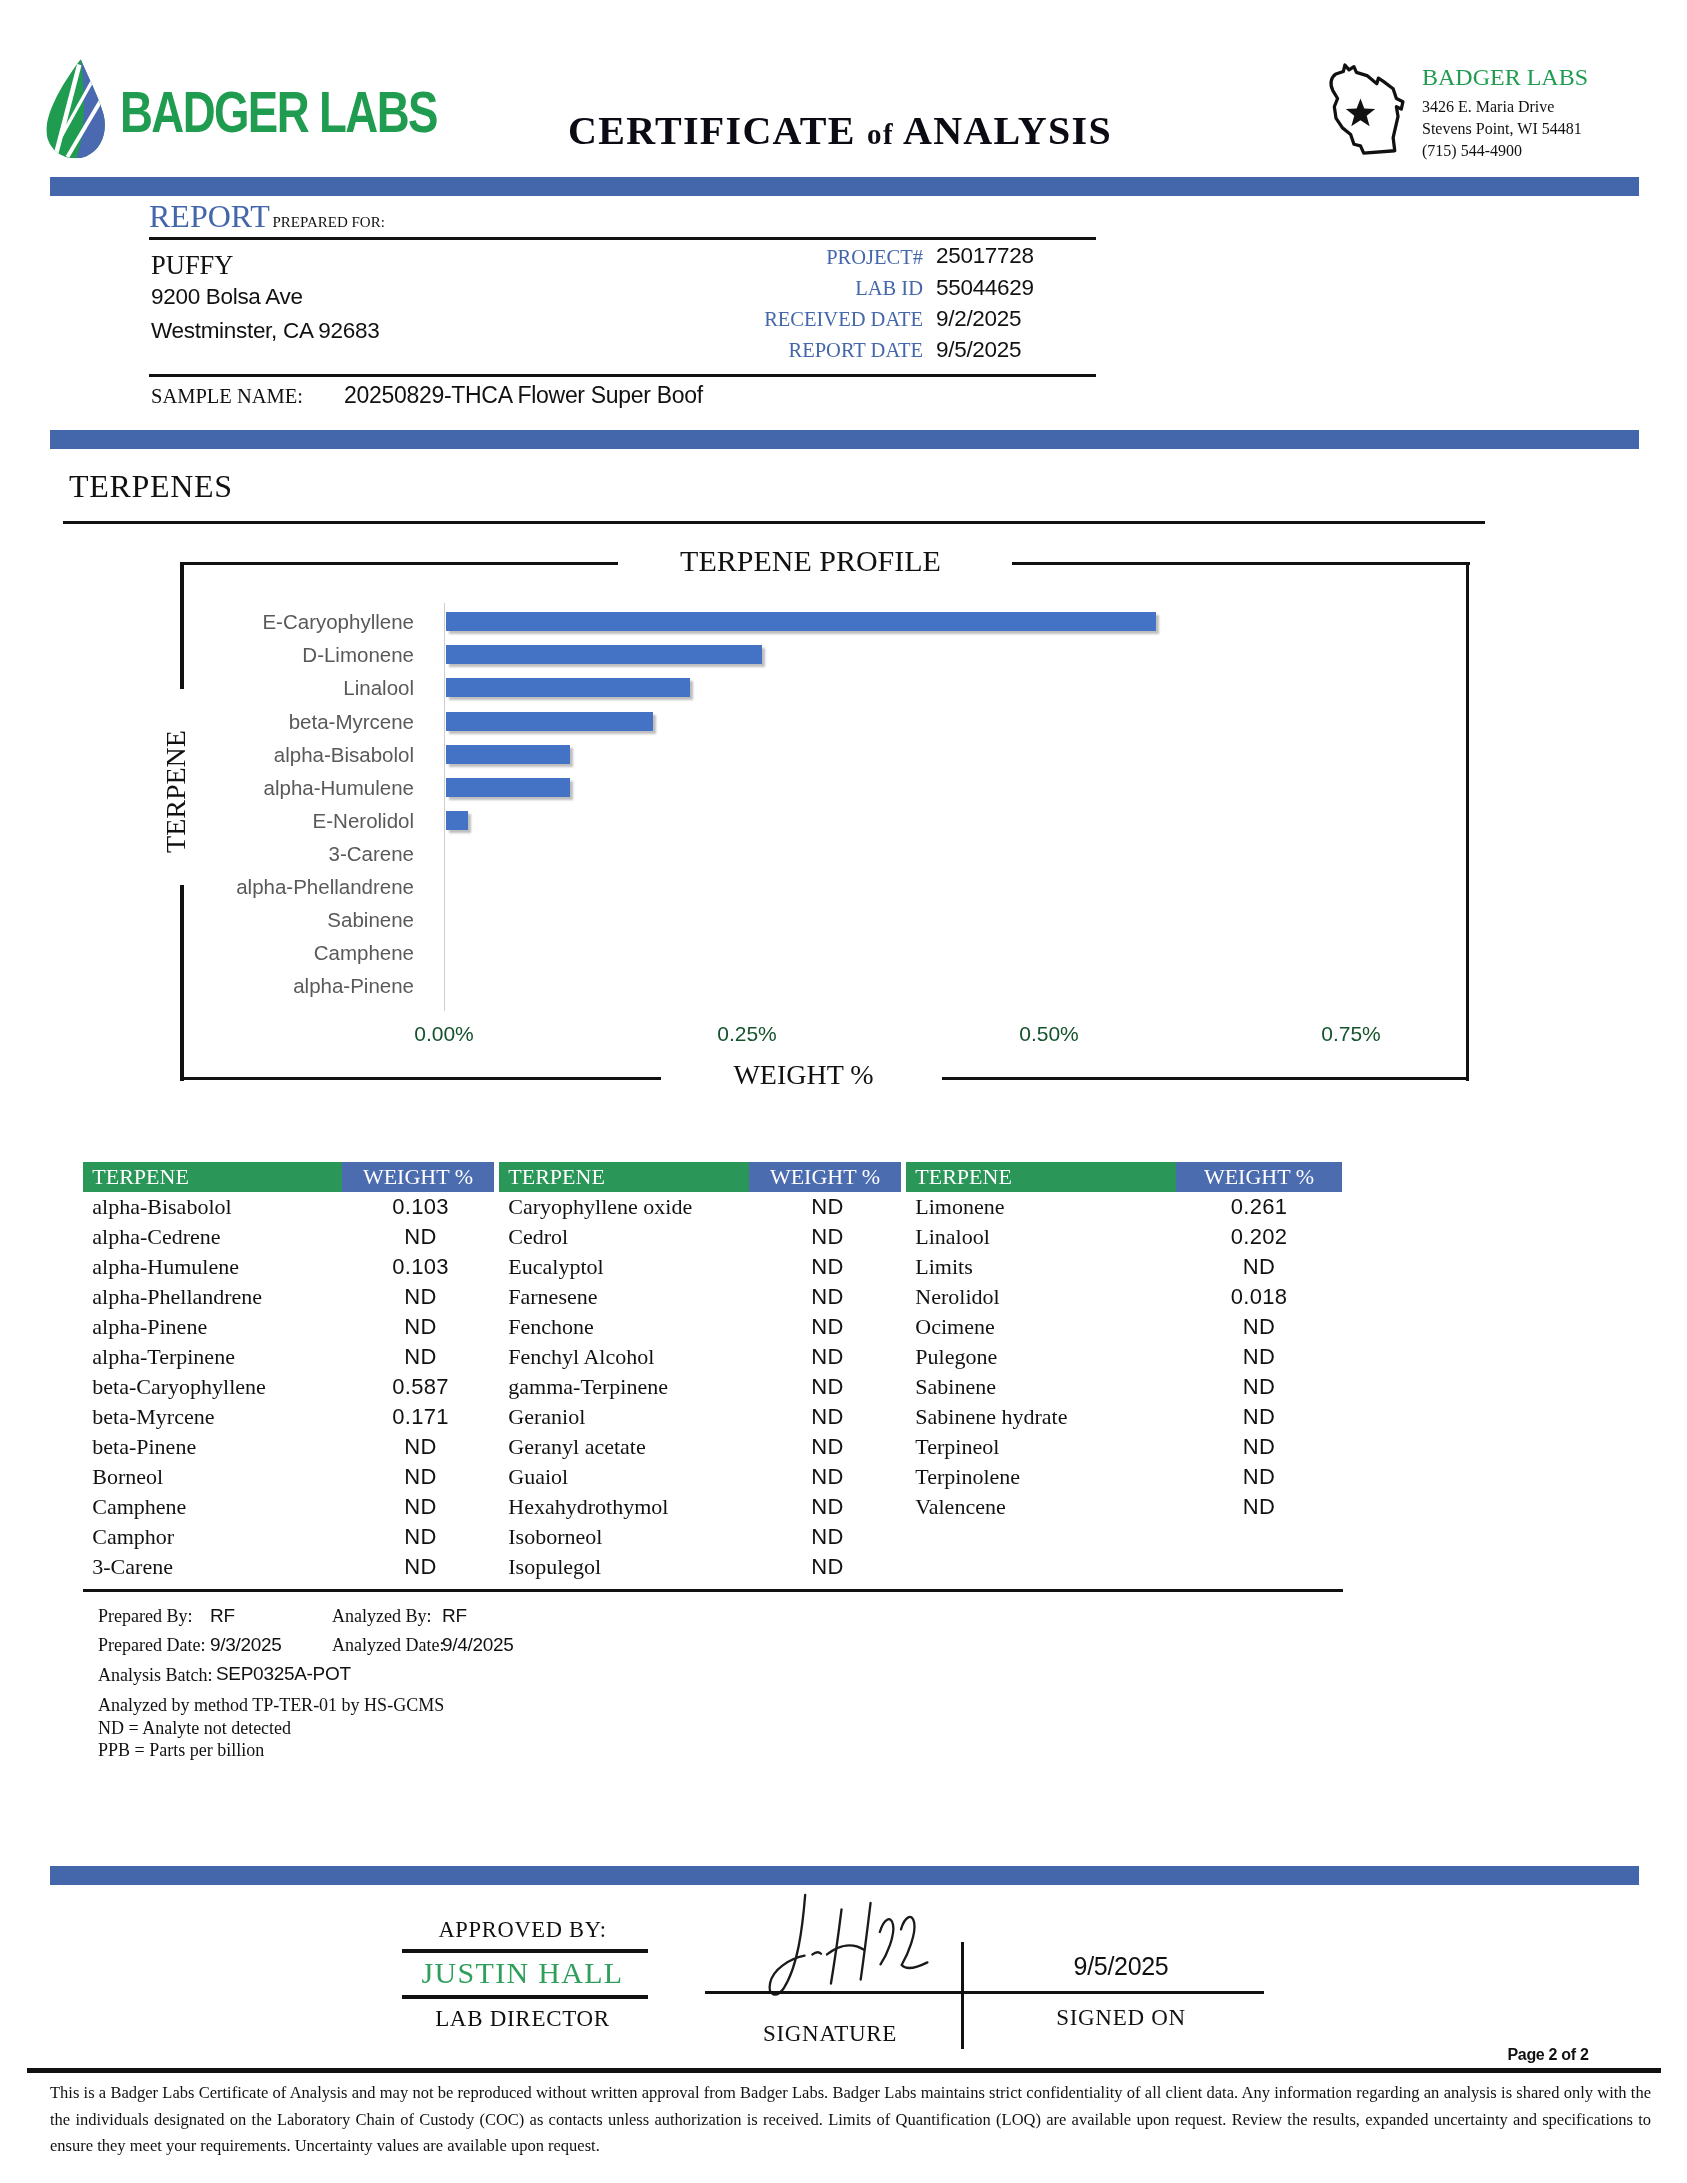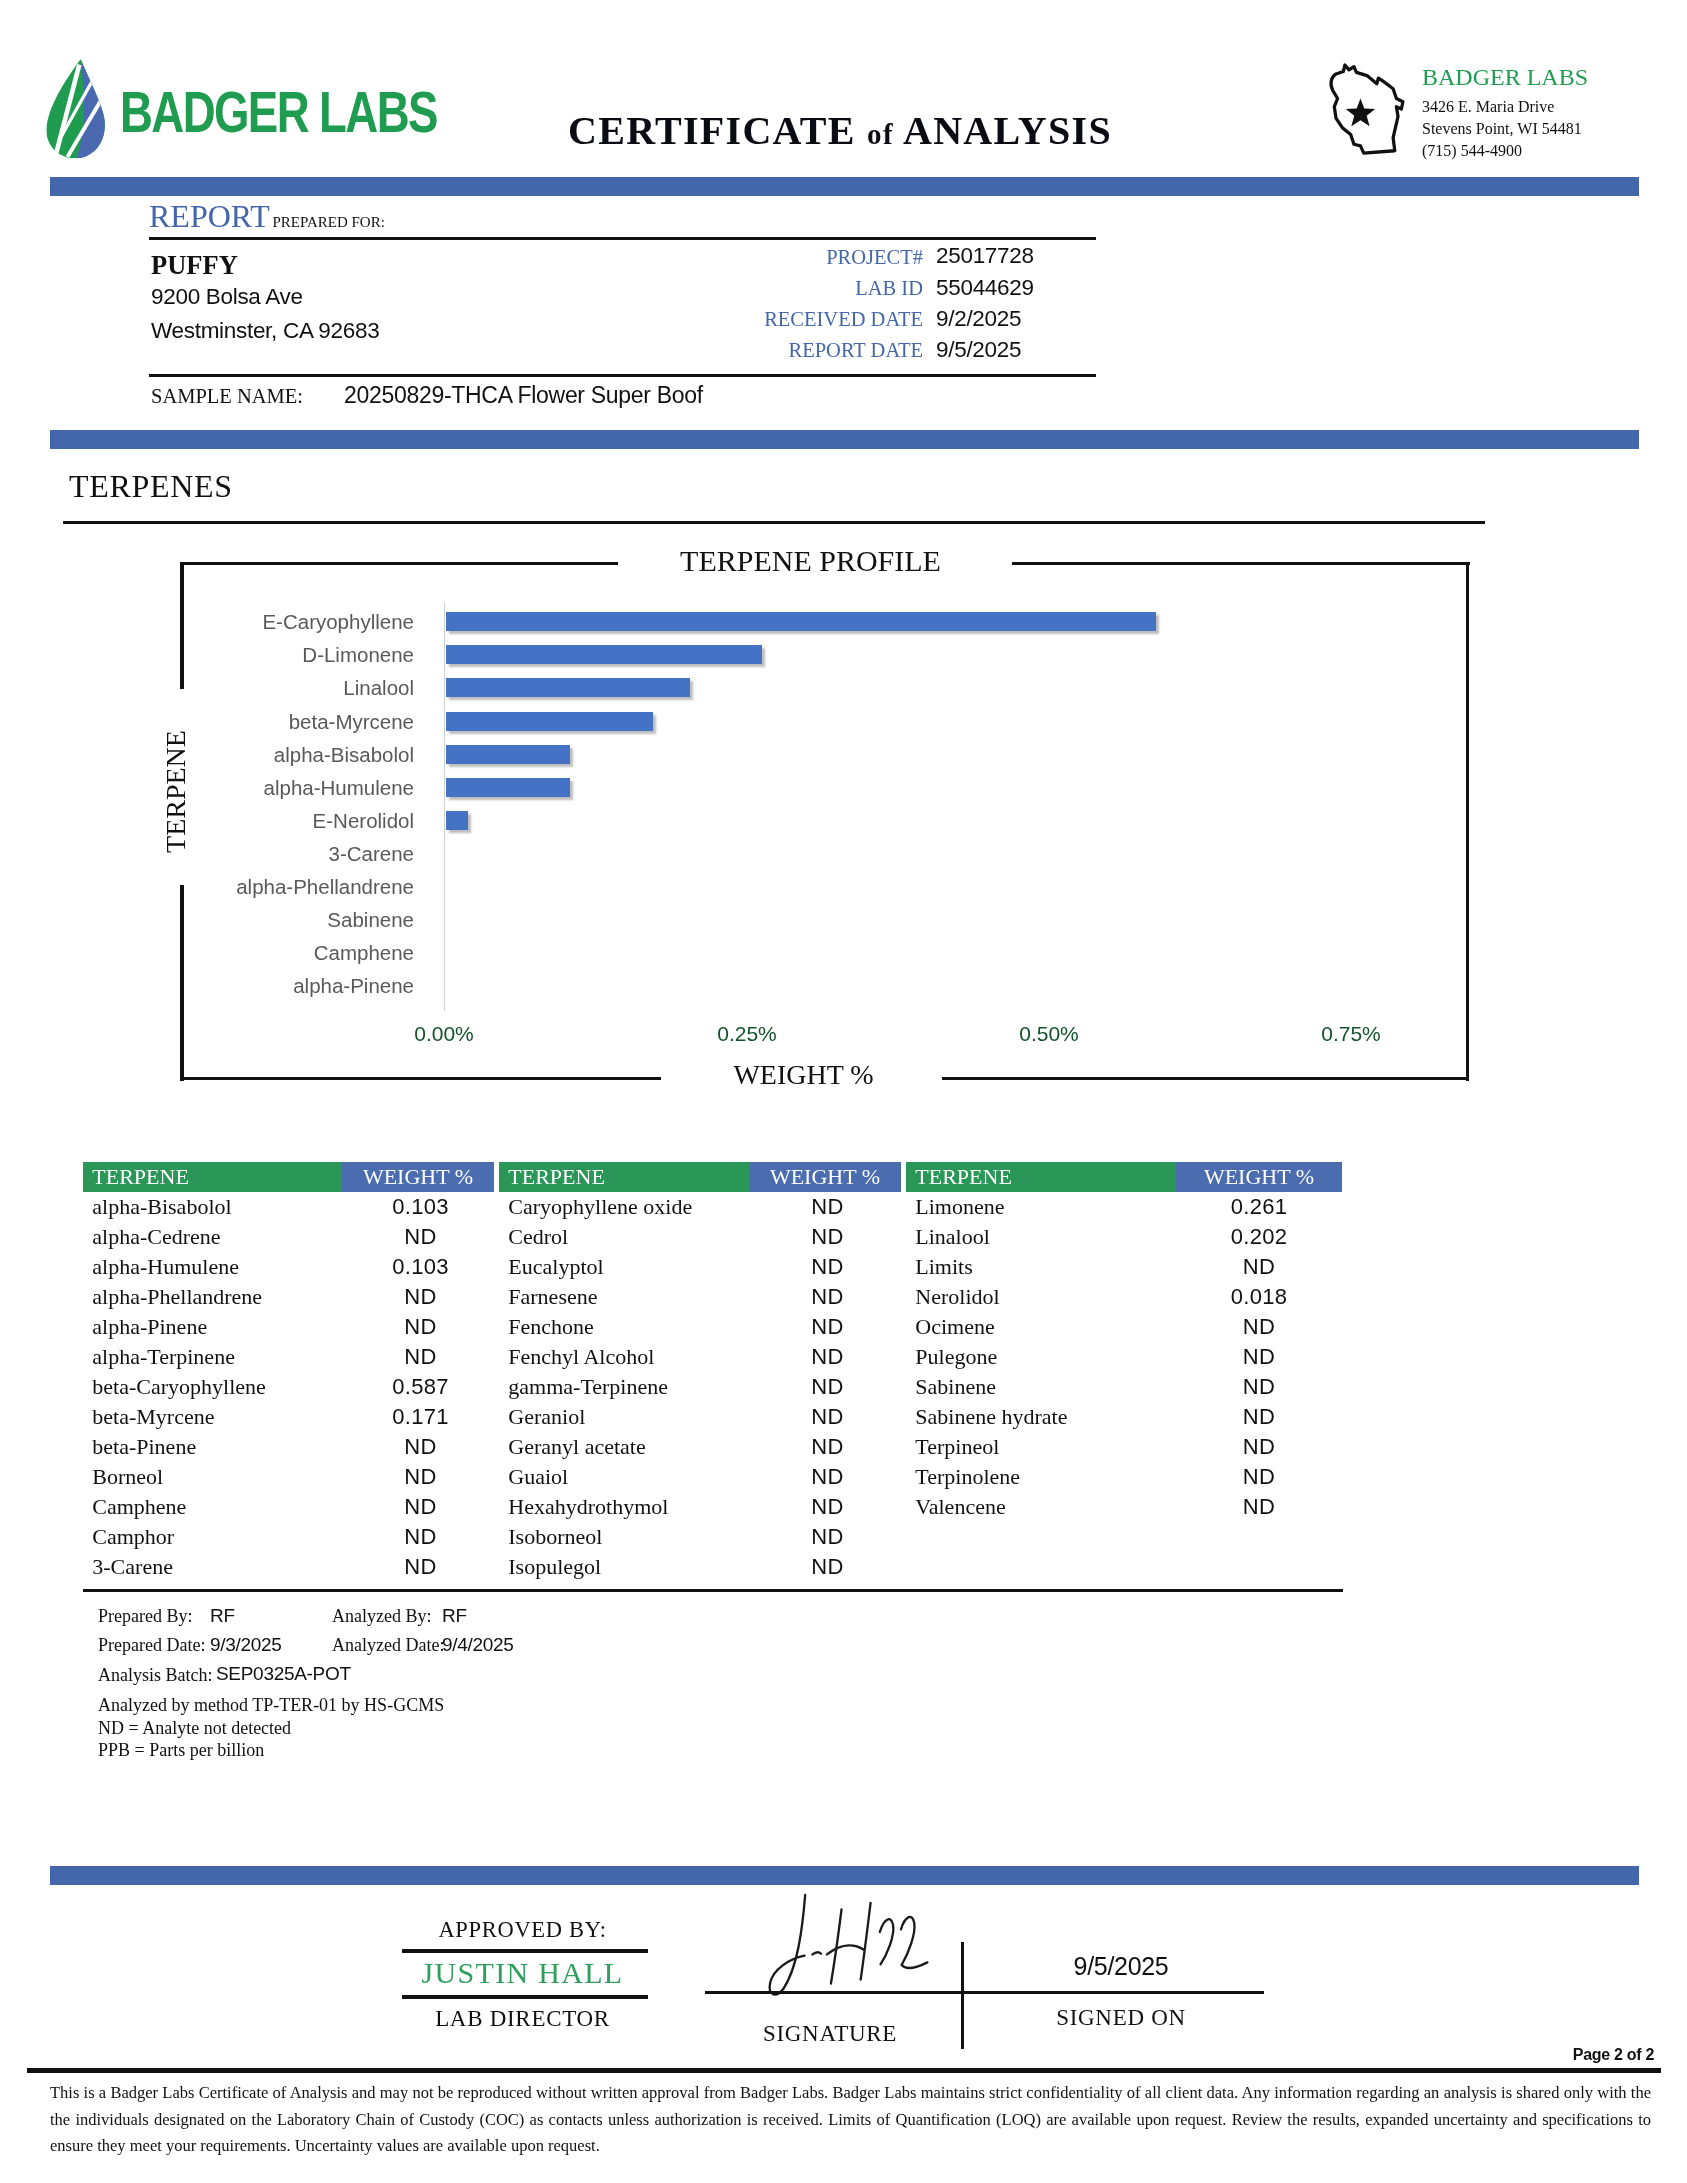--- a/index.html
+++ b/index.html
@@ -18,22 +18,22 @@
   .doc-title .of{font-size:29px;}
   .lab-name{color:#1f9c50;font-size:24px;white-space:nowrap;}
   .lab-addr{font-size:16px;line-height:22px;white-space:nowrap;}
 
   .bluebar{background:#4466ab;height:18.5px;width:1589px;left:50px;}
 
   
   .rep-h1{color:#4466ab;font-size:32px;}
   .rep-h2{color:#111;font-size:15px;}
   .rule{background:#111;height:3.3px;}
-  .client-name{font-weight:700;font-size:26.5px;}
-  .val-sans{font-family:"Liberation Sans",sans-serif;letter-spacing:-0.3px;}
+  .client-name{font-weight:400;font-size:26.5px;}
+  .val-sans{font-family:"Liberation Sans",sans-serif;letter-spacing:-0.3px;text-align:center;}
   .field-label{color:#4466ab;font-size:20.5px;}
   .field-value{font-size:22.5px;}
 
   .section-h{font-size:32px;letter-spacing:0.7px;}
 
   
   .chart{left:175px;top:559px;width:1300px;height:529px;}
   .cb{position:absolute;background:#111;}
   .chart-title{font-size:30px;white-space:nowrap;}
   .axis-label{font-size:28px;white-space:nowrap;}

